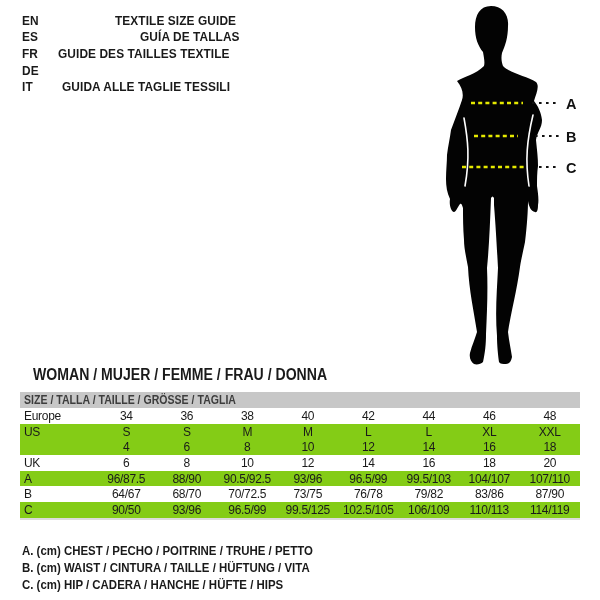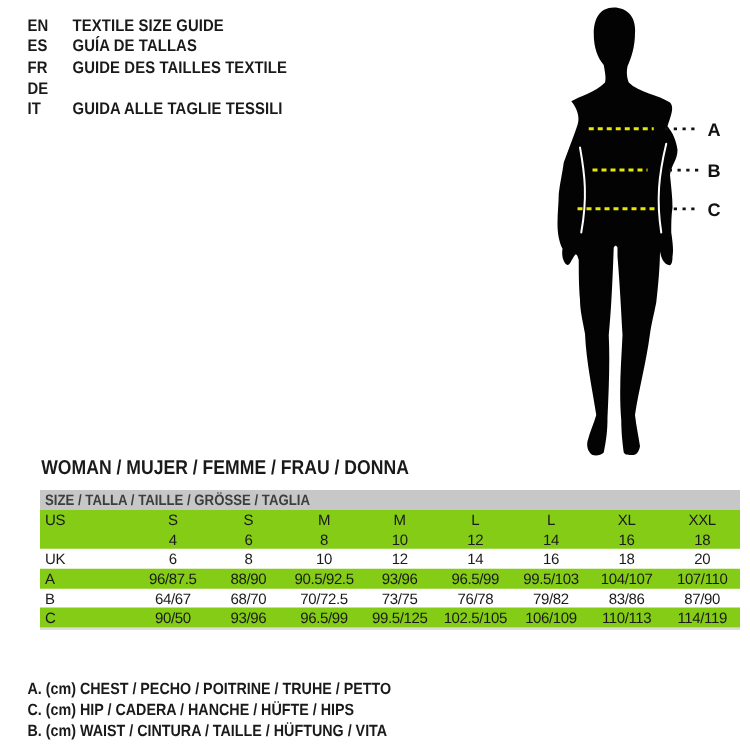--- a/index.html
+++ b/index.html
@@ -5,29 +5,29 @@
   html,body{margin:0;padding:0;}
   body{
     width:600px;height:600px;position:relative;background:#ffffff;
     font-family:"Liberation Sans","DejaVu Sans",sans-serif;
     color:#1a1a1a;overflow:hidden;
   }
   .cond{display:inline-block;transform:scaleX(0.88);transform-origin:0 50%;white-space:nowrap;}
 
   
   #lang-list{position:absolute;left:22px;top:12px;}
-  .lang-row{display:flex;height:16.6px;align-items:center;font-size:13.5px;font-weight:700;letter-spacing:0.1px;}
+  .lang-row{display:flex;height:16.6px;align-items:center;font-size:13.5px;font-weight:700;letter-spacing:0.1px;justify-content:space-between;}
   .lang-code{width:36px;}
 
   
   #figure-svg{position:absolute;left:0;top:0;}
 
   
   #table-title{position:absolute;left:22px;top:366px;font-size:16px;font-weight:700;margin-left:11px;}
-  #size-table{position:absolute;left:32px;top:392px;width:560px;border-bottom:2px solid #dcdcdc;}
+  #size-table{position:absolute;left:20px;top:392px;width:560px;border-bottom:2px solid #dcdcdc;}
   #table-header{height:16px;background:#c7c7c7;display:flex;align-items:center;
     font-size:12px;font-weight:700;color:#3d3d3d;padding-left:4px;box-sizing:border-box;}
   .t-row{display:flex;height:15.7px;align-items:center;font-size:12px;letter-spacing:-0.3px;}
   .t-row.shaded{background:#84cc16;justify-content:space-between;}
   .cell-label{width:76px;padding-left:4px;box-sizing:border-box;}
   .cell-v{width:60.5px;text-align:center;}
 
   
   #legend{position:absolute;left:22px;top:542px;}
   .legend-line{height:17.2px;font-size:13px;font-weight:700;display:flex;align-items:center;}
@@ -122,20 +122,31 @@
 
 <div id="table-title">
   <span class="cond">WOMAN / MUJER / FEMME / FRAU / DONNA</span>
 </div>
 
 <div id="size-table">
   <div id="table-header">
     <span class="cond">SIZE / TALLA / TAILLE / GRÖSSE / TAGLIA</span>
   </div>
   <div id="table-body">
+      <div class="t-row">
+        <div class="cell-label">Europe</div>
+        <div class="cell-v">34</div>
+        <div class="cell-v">36</div>
+        <div class="cell-v">38</div>
+        <div class="cell-v">40</div>
+        <div class="cell-v">42</div>
+        <div class="cell-v">44</div>
+        <div class="cell-v">46</div>
+        <div class="cell-v">48</div>
+      </div>
       <div class="t-row shaded">
         <div class="cell-label">US</div>
         <div class="cell-v">S</div>
         <div class="cell-v">S</div>
         <div class="cell-v">M</div>
         <div class="cell-v">M</div>
         <div class="cell-v">L</div>
         <div class="cell-v">L</div>
         <div class="cell-v">XL</div>
         <div class="cell-v">XXL</div>
@@ -196,18 +207,18 @@
         <div class="cell-v">114/119</div>
       </div>
     </div>
 </div>
 
 <div id="legend">
     <div class="legend-line">
       <span class="cond">A. (cm) CHEST / PECHO / POITRINE / TRUHE / PETTO</span>
     </div>
     <div class="legend-line">
+      <span class="cond">B. (cm) WAIST / CINTURA / TAILLE / HÜFTUNG / VITA</span>
+    </div>
+    <div class="legend-line">
       <span class="cond">C. (cm) HIP / CADERA / HANCHE / HÜFTE / HIPS</span>
     </div>
-    <div class="legend-line">
-      <span class="cond">B. (cm) WAIST / CINTURA / TAILLE / HÜFTUNG / VITA</span>
-    </div>
   </div>
 
 </body></html>

